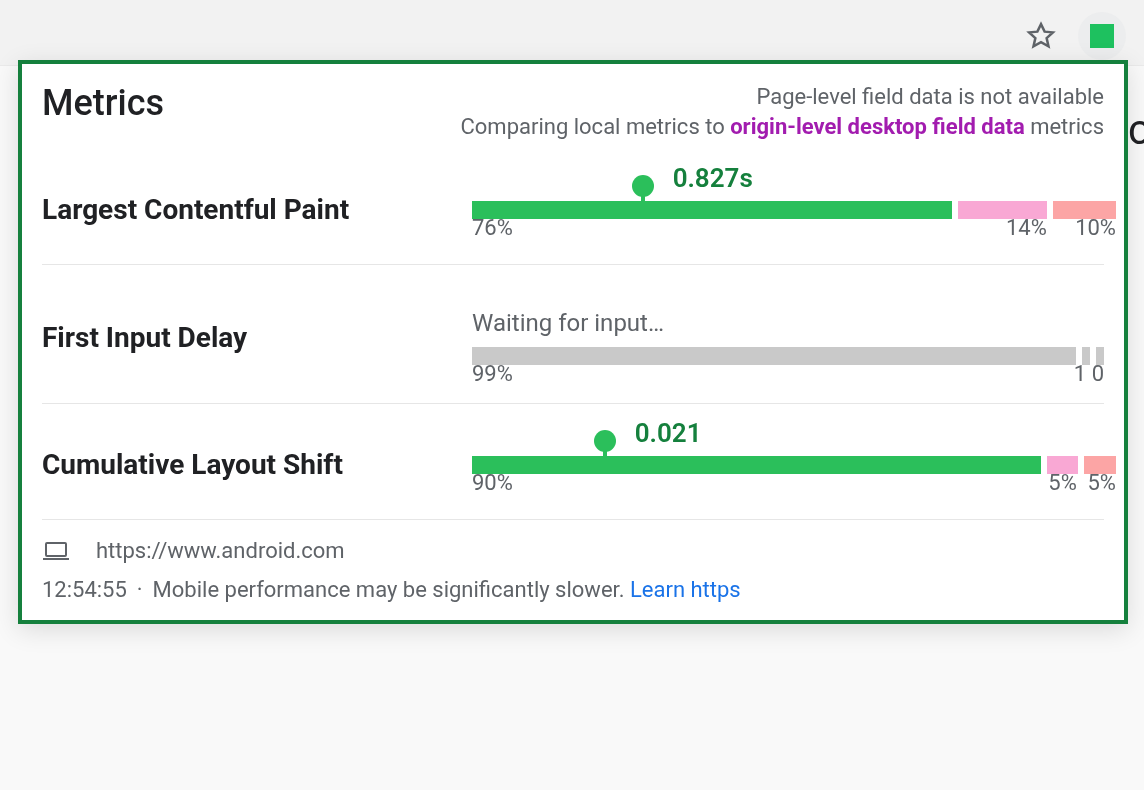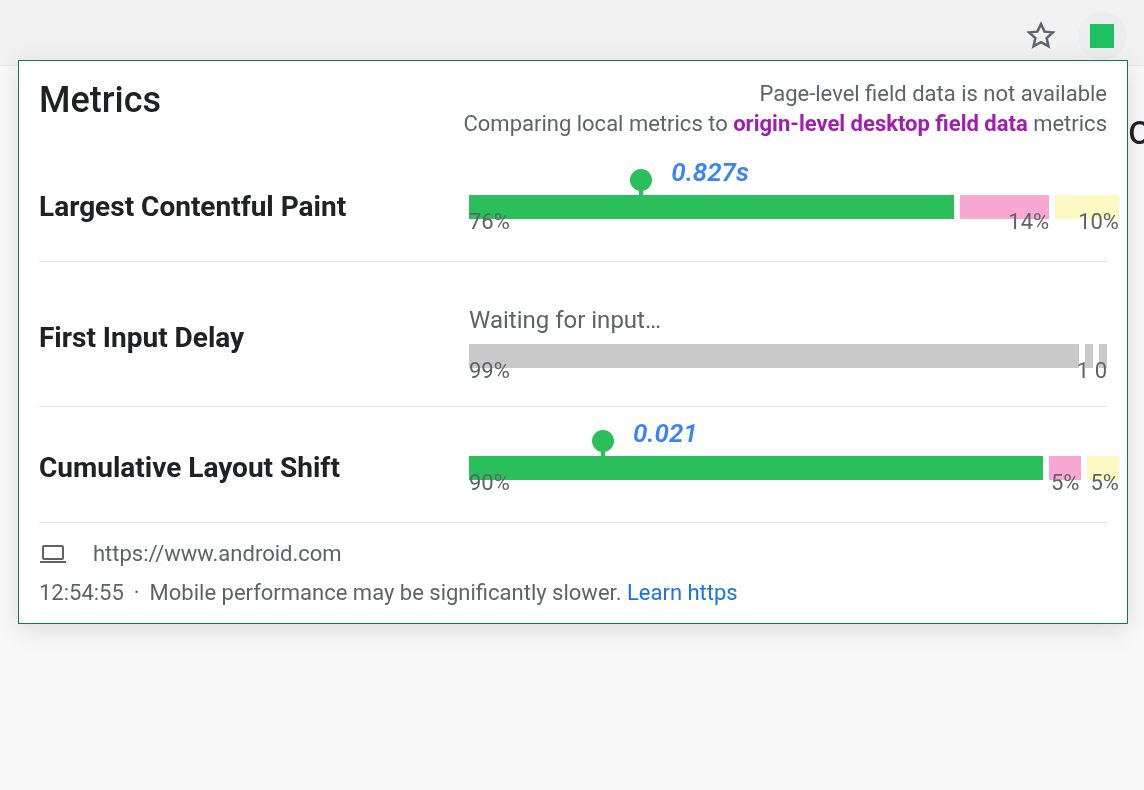--- a/index.html
+++ b/index.html
@@ -54,21 +54,21 @@
     width: 24px; height: 24px;
     background: #1ec15f;
   }
   
   .panel {
     position: absolute;
     top: 60px;
     left: 18px;
     width: 1110px;
     background: #fff;
-    border: 1px solid #15803d;
+    border: 4px solid #15803d;
     box-shadow: 0 6px 24px rgba(0,0,0,0.12);
     padding: 0 20px 10px 20px;
   }
   .panel-header {
     display: flex;
     justify-content: space-between;
     align-items: flex-start;
     padding: 18px 0 8px 0;
   }
   .panel-title {
@@ -101,42 +101,41 @@
   }
   .metric-body {
     flex: 1;
     position: relative;
   }
   .value-label {
     position: absolute;
     top: -38px;
     font-size: 26px;
     font-weight: 600;
-    color: #3b82f6;
+    color: #15803d;
     white-space: nowrap;
-    font-style: italic;
   }
   .waiting-label {
     font-size: 24px;
     color: #5f6368;
     margin-bottom: 10px;
   }
 
   .bar {
     display: flex;
     gap: 6px;
-    height: 24px;
+    height: 18px;
     position: relative;
   }
   .seg {
     position: relative;
   }
   .seg.good   { background: #2bbf5b; }
   .seg.ni     { background: #f9a8d4; }
-  .seg.poor   { background: #fef9c3; }
+  .seg.poor   { background: #fca5a5; }
   .seg.gray   { background: #c9c9c9; }
   .pct {
     position: absolute;
     top: 14px;
     font-size: 22px;
     color: #5f6368;
     white-space: nowrap;
   }
   .pct.left  { left: 0; }
   .pct.right { right: 0; }

